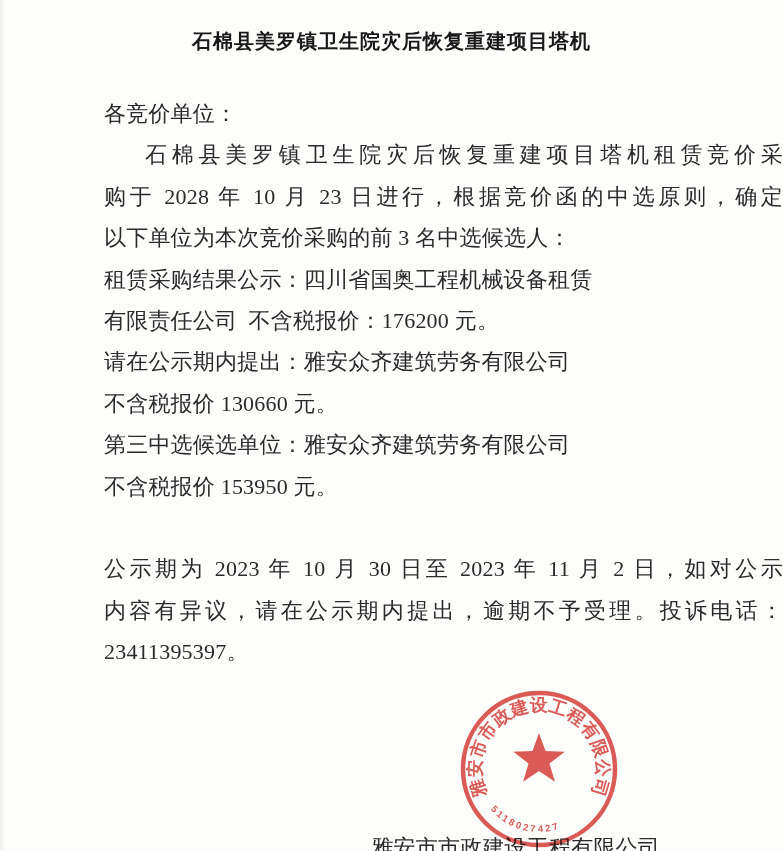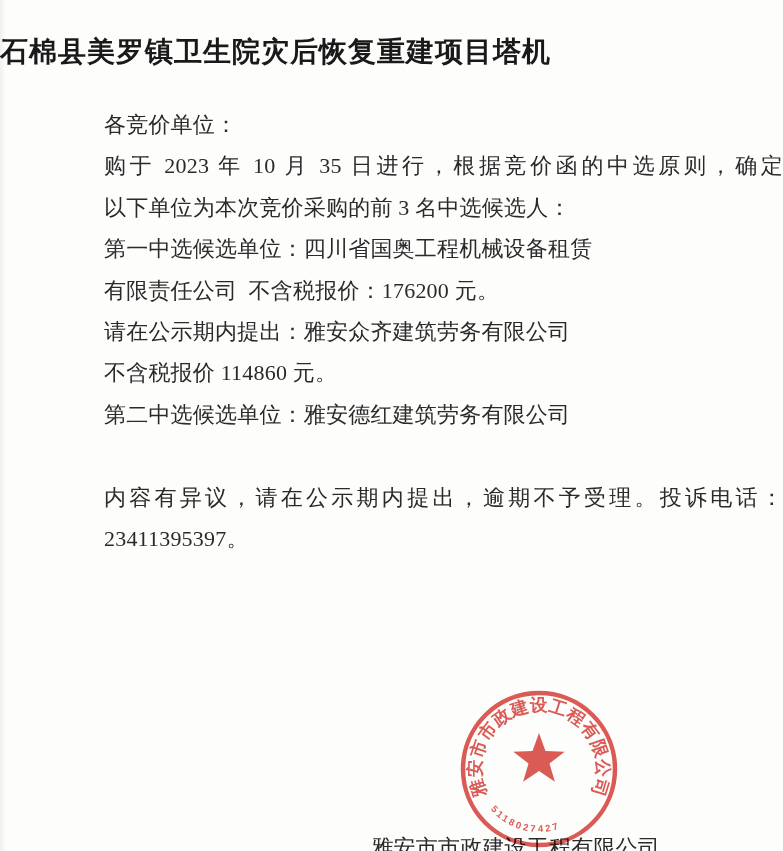--- a/index.html
+++ b/index.html
@@ -19,25 +19,25 @@
   
   .page::before {
     content: "";
     position: absolute;
     left: 0; top: 0; bottom: 0;
     width: 6px;
     background: linear-gradient(to right, rgba(0,0,0,0.05), rgba(0,0,0,0));
     pointer-events: none;
   }
   .title {
-    padding-top: 26px;
-    text-align: left;
+    padding-top: 15px;
+    text-align: center;
     font-family: "Liberation Sans", sans-serif;
     font-weight: 700;
-    font-size: 28px;
+    font-size: 20px;
     line-height: 52px;
     color: #191919;
     letter-spacing: 1px;
   }
   .body-text {
     margin-top: 26px;
     padding-left: 104px;
     font-size: 22px;
     color: #2a2a2a;
   }
@@ -82,28 +82,31 @@
 <body>
 
 <div class="page">
 
   <div class="title">
     <div>石棉县美罗镇卫生院灾后恢复重建项目塔机</div>
   </div>
 
   <div class="body-text">
     <div class="bline">各竞价单位：</div>
-    <div class="bline fill">购于 2023 年 10 月 35 日进行，根据竞价函的中选原则，确定</div>
+    <div class="bline indent fill">石棉县美罗镇卫生院灾后恢复重建项目塔机租赁竞价采</div>
+    <div class="bline fill">购于 2028 年 10 月 23 日进行，根据竞价函的中选原则，确定</div>
     <div class="bline">以下单位为本次竞价采购的前 3 名中选候选人：</div>
-    <div class="bline">第一中选候选单位：四川省国奥工程机械设备租赁</div>
+    <div class="bline">租赁采购结果公示：四川省国奥工程机械设备租赁</div>
     <div class="bline">有限责任公司  不含税报价：176200 元。</div>
     <div class="bline">请在公示期内提出：雅安众齐建筑劳务有限公司</div>
-    <div class="bline">不含税报价 114860 元。</div>
-    <div class="bline">第二中选候选单位：雅安德红建筑劳务有限公司</div>
+    <div class="bline">不含税报价 130660 元。</div>
+    <div class="bline">第三中选候选单位：雅安众齐建筑劳务有限公司</div>
+    <div class="bline">不含税报价 153950 元。</div>
     <div class="bline spacer"></div>
+    <div class="bline fill">公示期为 2023 年 10 月 30 日至 2023 年 11 月 2 日，如对公示</div>
     <div class="bline fill">内容有异议，请在公示期内提出，逾期不予受理。投诉电话：</div>
     <div class="bline">23411395397。</div>
   </div>
 
   <div class="signature">
     <div class="company">雅安市市政建设工程有限公司</div>
     
   </div>
 
   <svg class="stamp" viewBox="0 0 170 170" xmlns="http://www.w3.org/2000/svg">

